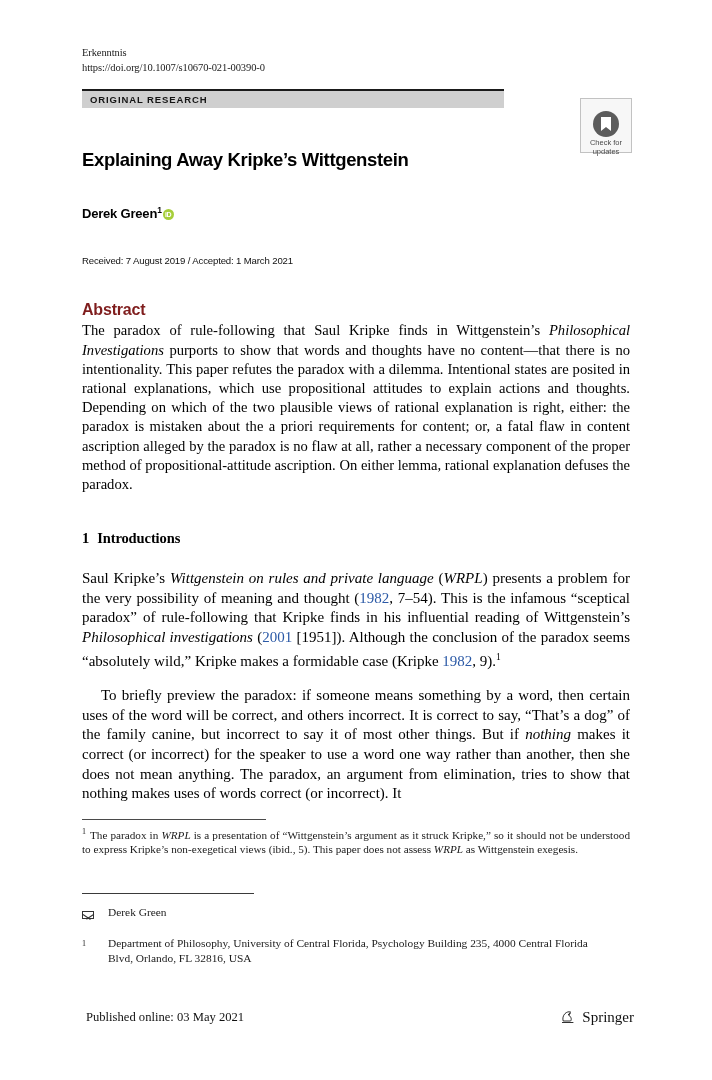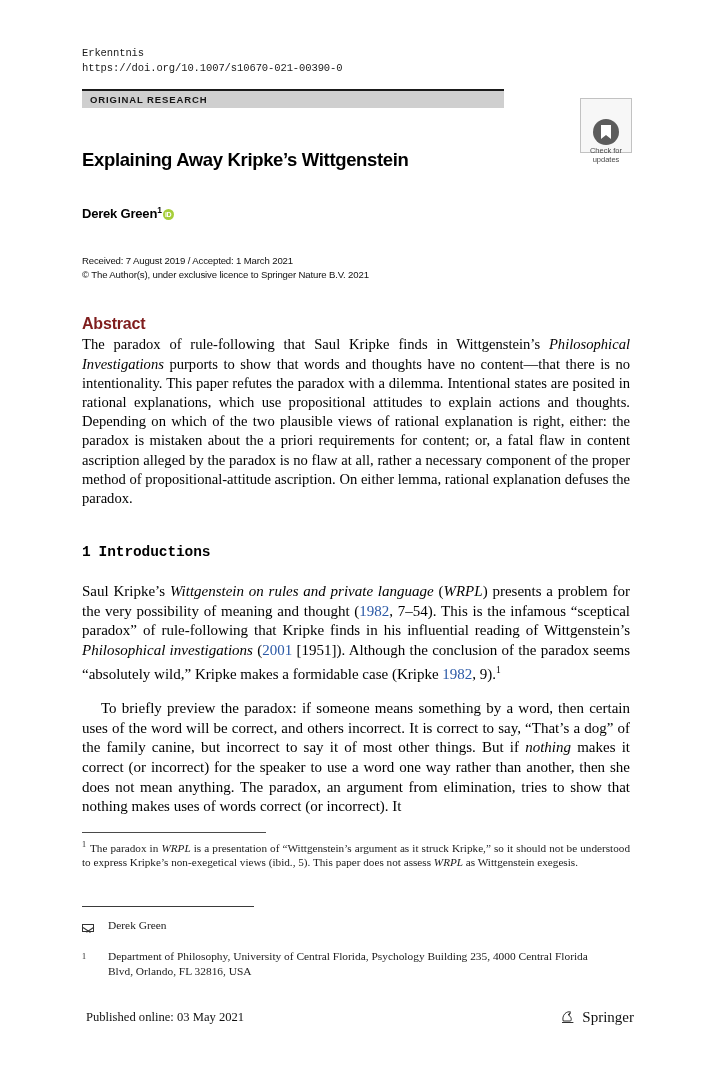--- a/index.html
+++ b/index.html
@@ -27,21 +27,21 @@
   .content {
     position: absolute;
     left: 82px;
     top: 0;
     width: 548px;
   }
 
   
   .masthead {
     padding-top: 46px;
-    font-family: Liberation Mono, monospace;
+    font-family: Liberation Serif, serif;
     font-size: 10.5px;
     line-height: 14.5px;
     color: #1a1a1a;
     letter-spacing: -0.1px;
   }
   .journal-name { display: block; }
   .doi-line { display: block; }
 
   
   .type-band-wrap {
@@ -69,21 +69,21 @@
   .crossmark {
     position: absolute;
     left: 580px;
     top: 98px;
     width: 52px;
     height: 55px;
     border: 1px solid #c2c2c2;
     background: #f7f7f7;
     text-align: center;
     box-sizing: border-box;
-    padding-top: 20px;
+    padding-top: 12px;
   }
   .crossmark-circle {
     width: 26px;
     height: 26px;
     border-radius: 50%;
     background: #5c5c5c;
     margin: 0 auto 1px auto;
     position: relative;
   }
   .crossmark-bookmark {
@@ -168,21 +168,21 @@
     font-family: "Liberation Serif", serif;
     font-size: 14.6px;
     line-height: 19.2px;
     text-align: justify;
     color: #000;
   }
 
   
   .section-heading {
     margin-top: 36px;
-    font-family: Liberation Mono, monospace;
+    font-family: Liberation Serif, serif;
     font-weight: bold;
     font-size: 14.5px;
     color: #000;
     letter-spacing: -0.1px;
   }
   .section-num { margin-right: 8px; }
 
   .para {
     font-family: "Liberation Serif", serif;
     font-size: 15px;
@@ -329,21 +329,20 @@
     </div>
 
     <h1 class="title">Explaining Away Kripke’s Wittgenstein</h1>
 
     <div class="author-line">
       <span>Derek Green</span><span class="author-sup">1</span><span class="orcid">iD</span>
     </div>
 
     <div class="dates">
       <span>Received: 7 August 2019 / Accepted: 1 March 2021</span>
-      <span>© The Author(s), under exclusive licence to Springer Nature B.V. 2021</span>
     </div>
 
     <div class="abstract-heading">Abstract</div>
     <div class="abstract-body">The paradox of rule-following that Saul Kripke finds in Wittgenstein’s <i>Philosophical Investigations</i> purports to show that words and thoughts have no content—that there is no intentionality. This paper refutes the paradox with a dilemma. Intentional states are posited in rational explanations, which use propositional attitudes to explain actions and thoughts. Depending on which of the two plausible views of rational explanation is right, either: the paradox is mistaken about the a priori requirements for content; or, a fatal flaw in content ascription alleged by the paradox is no flaw at all, rather a necessary component of the proper method of propositional-attitude ascription. On either lemma, rational explanation defuses the paradox.</div>
 
     <div class="section-heading">
       <span class="section-num">1</span><span>Introductions</span>
     </div>
 
     <p class="para first">Saul Kripke’s <i>Wittgenstein on rules and private language</i> (<i>WRPL</i>) presents a problem for the very possibility of meaning and thought (<span class="cite">1982</span>, 7–54). This is the infamous “sceptical paradox” of rule-following that Kripke finds in his influential reading of Wittgenstein’s <i>Philosophical investigations</i> (<span class="cite">2001</span> [1951]). Although the conclusion of the paradox seems “absolutely wild,” Kripke makes a formidable case (Kripke <span class="cite">1982</span>, 9).<sup class="fn-ref">1</sup></p>

